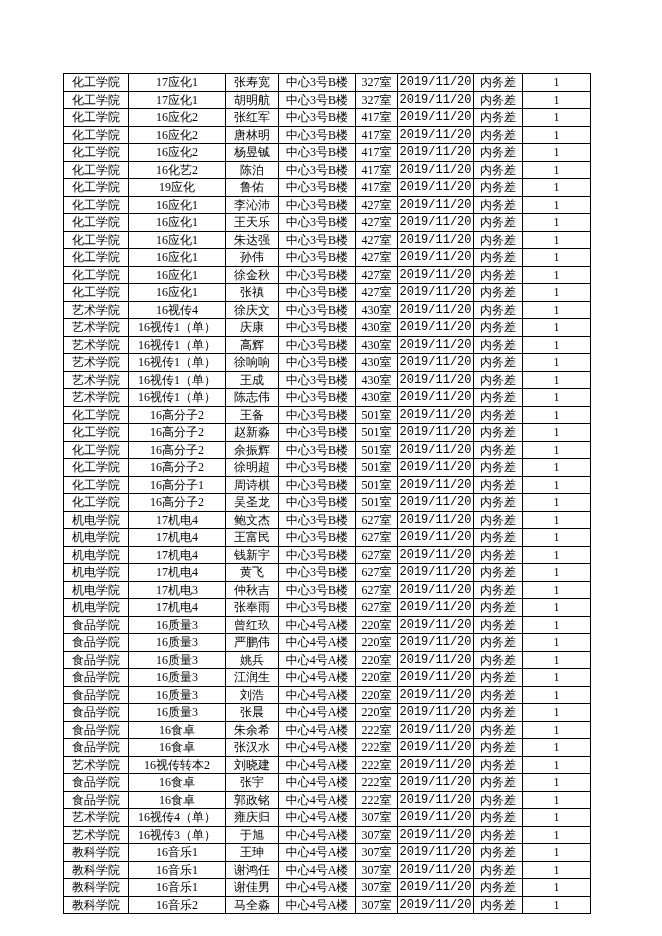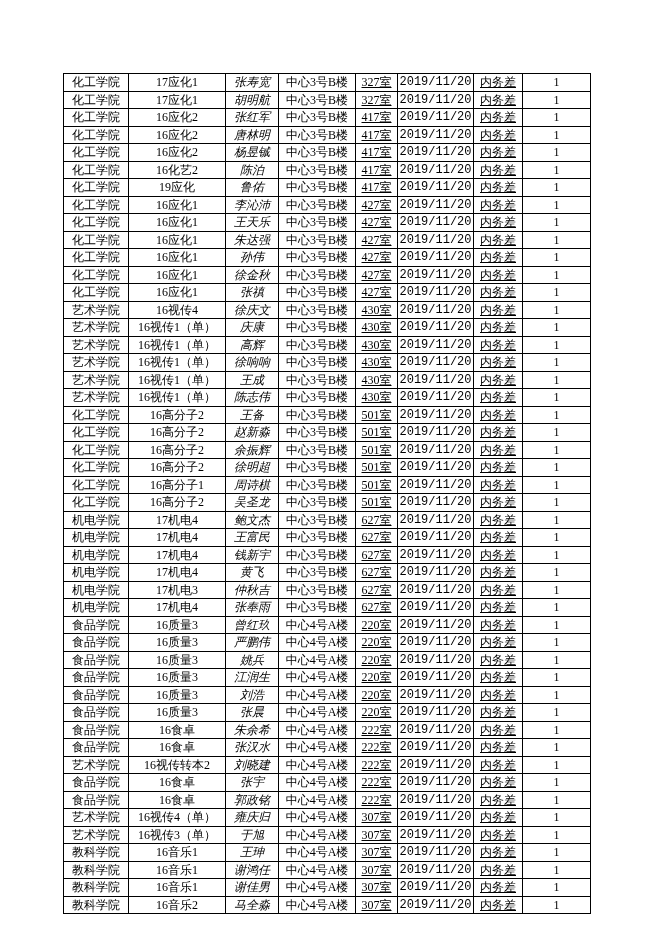--- a/index.html
+++ b/index.html
@@ -46,25 +46,25 @@
   col.c1 { width: 97px; }
   col.c2 { width: 53px; }
   col.c3 { width: 77px; }
   col.c4 { width: 42px; }
   col.c5 { width: 76px; }
   col.c6 { width: 49px; }
   col.c7 { width: 68px; }
 
   td.col-college  { font-size: 12.5px; }
   td.col-class    { font-size: 12px; }
-  td.col-name     { font-size: 12.5px; font-style: italic; }
+  td.col-name     { font-size: 12.5px; }
   td.col-building { font-size: 12px; }
-  td.col-room     { font-size: 12px; text-decoration: underline; }
+  td.col-room     { font-size: 12px; }
   td.col-date     { font-size: 11.5px; font-family: Liberation Mono, monospace; }
-  td.col-reason   { font-size: 12.5px; text-decoration: underline; }
+  td.col-reason   { font-size: 12.5px; }
   td.col-count    { font-size: 12px; }
 
   
   tr.grp-top > td { border-top: 1.6px solid #000; }
 </style>
 </head>
 <body>
 
 <div id="sheet">
   <table class="grid">

